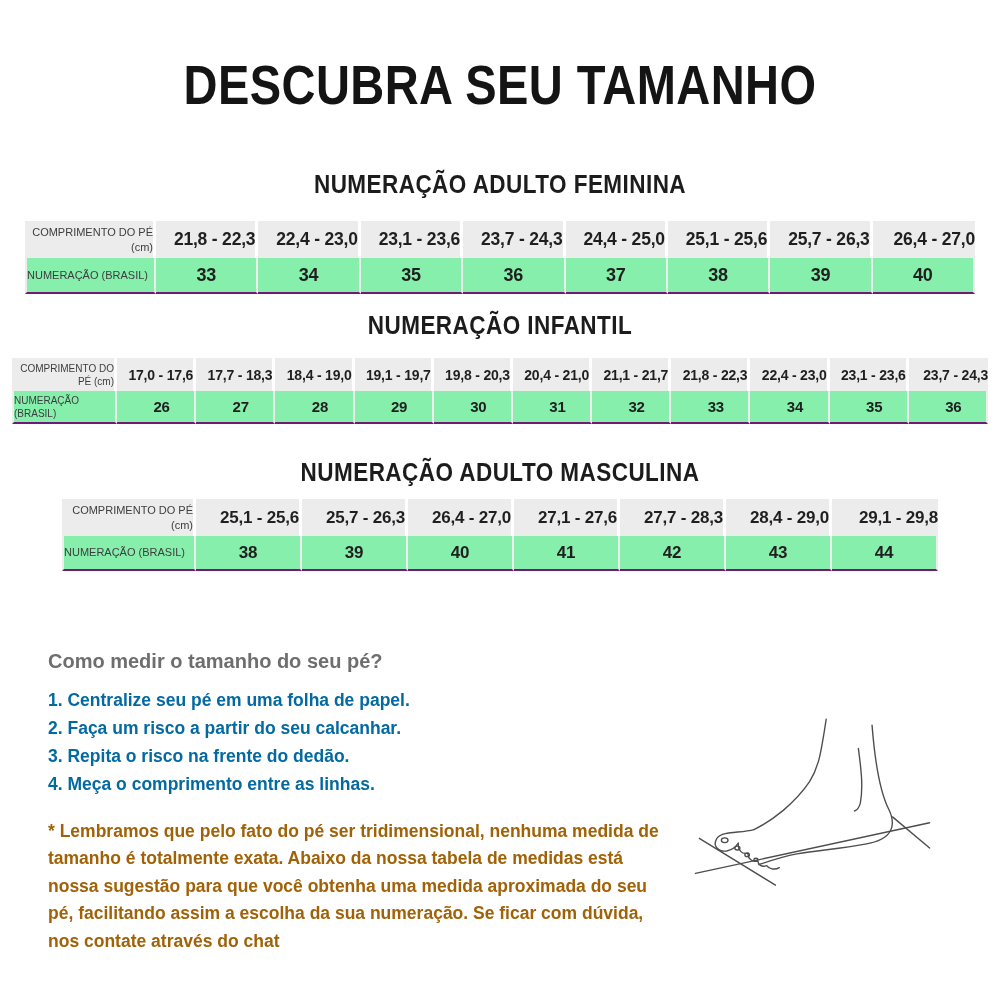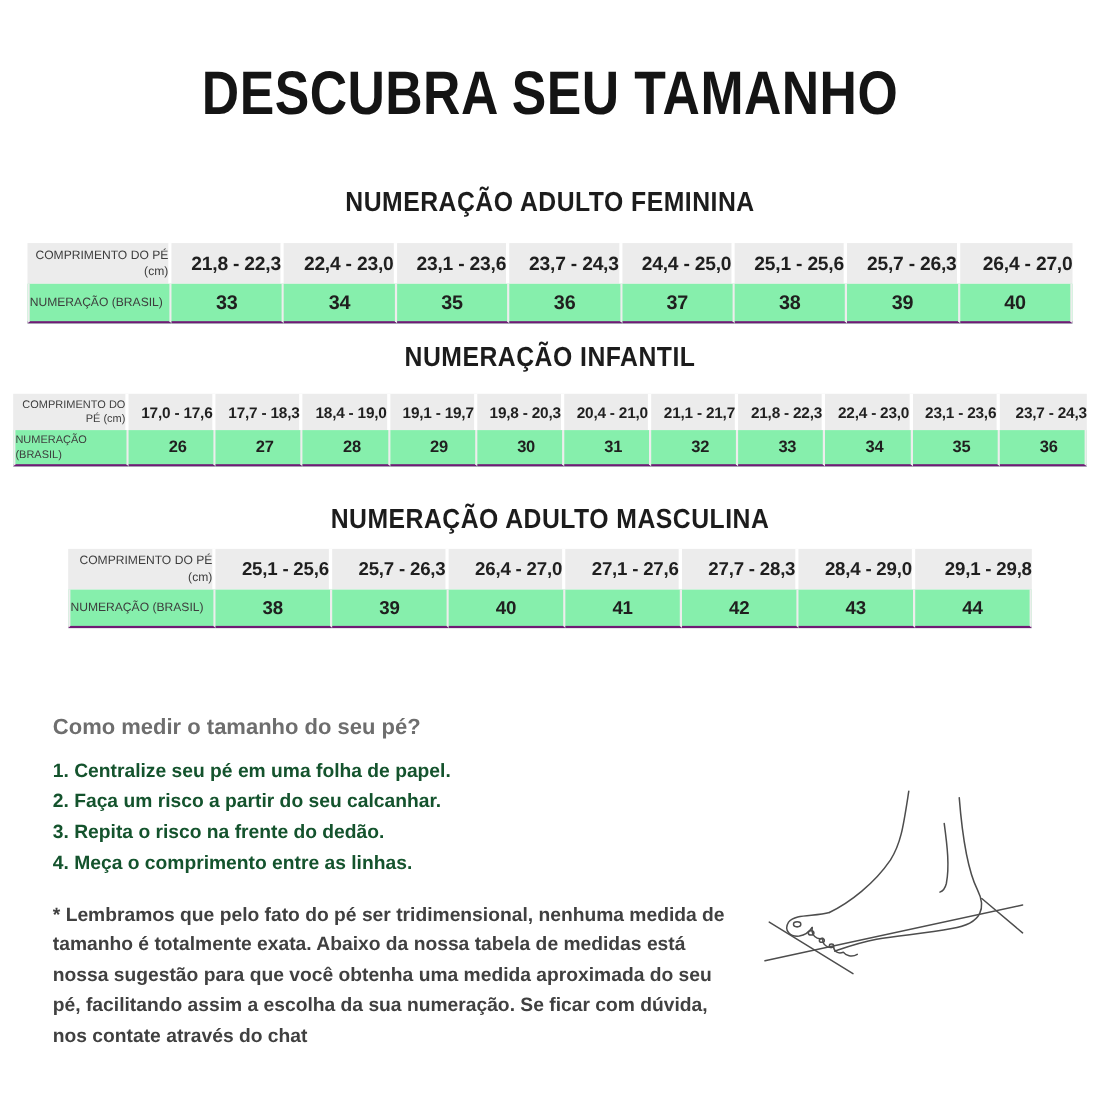--- a/index.html
+++ b/index.html
@@ -45,24 +45,24 @@
 
   .t3 .lbl { width:131px; }
   .t3 .rng { font-size:17px; height:37px; }
   .t3 .num { font-size:17px; height:33px; }
 
   .howto-h {
     position:absolute; left:48px; top:650px; margin:0;
     font-size:20px; font-weight:700; color:#6e6e6e;
   }
   .steps { position:absolute; left:48px; top:686px; }
-  .step  { font-size:17.5px; font-weight:700; color:#14532d; line-height:28px; }
+  .step  { font-size:17.5px; font-weight:700; color:#0369a1; line-height:28px; }
   .note  {
     position:absolute; left:48px; top:800px; width:615px;
-    font-size:17.5px; font-weight:700; color:#404040; line-height:27.5px;
+    font-size:17.5px; font-weight:700; color:#a16207; line-height:27.5px;
   }
   .foot-art { position:absolute; left:672px; top:682px; width:322px; height:258px; }
 </style>
 </head>
 <body>
 
 <div class="page">
 
   <h1 class="title">DESCUBRA SEU TAMANHO</h1>
 

